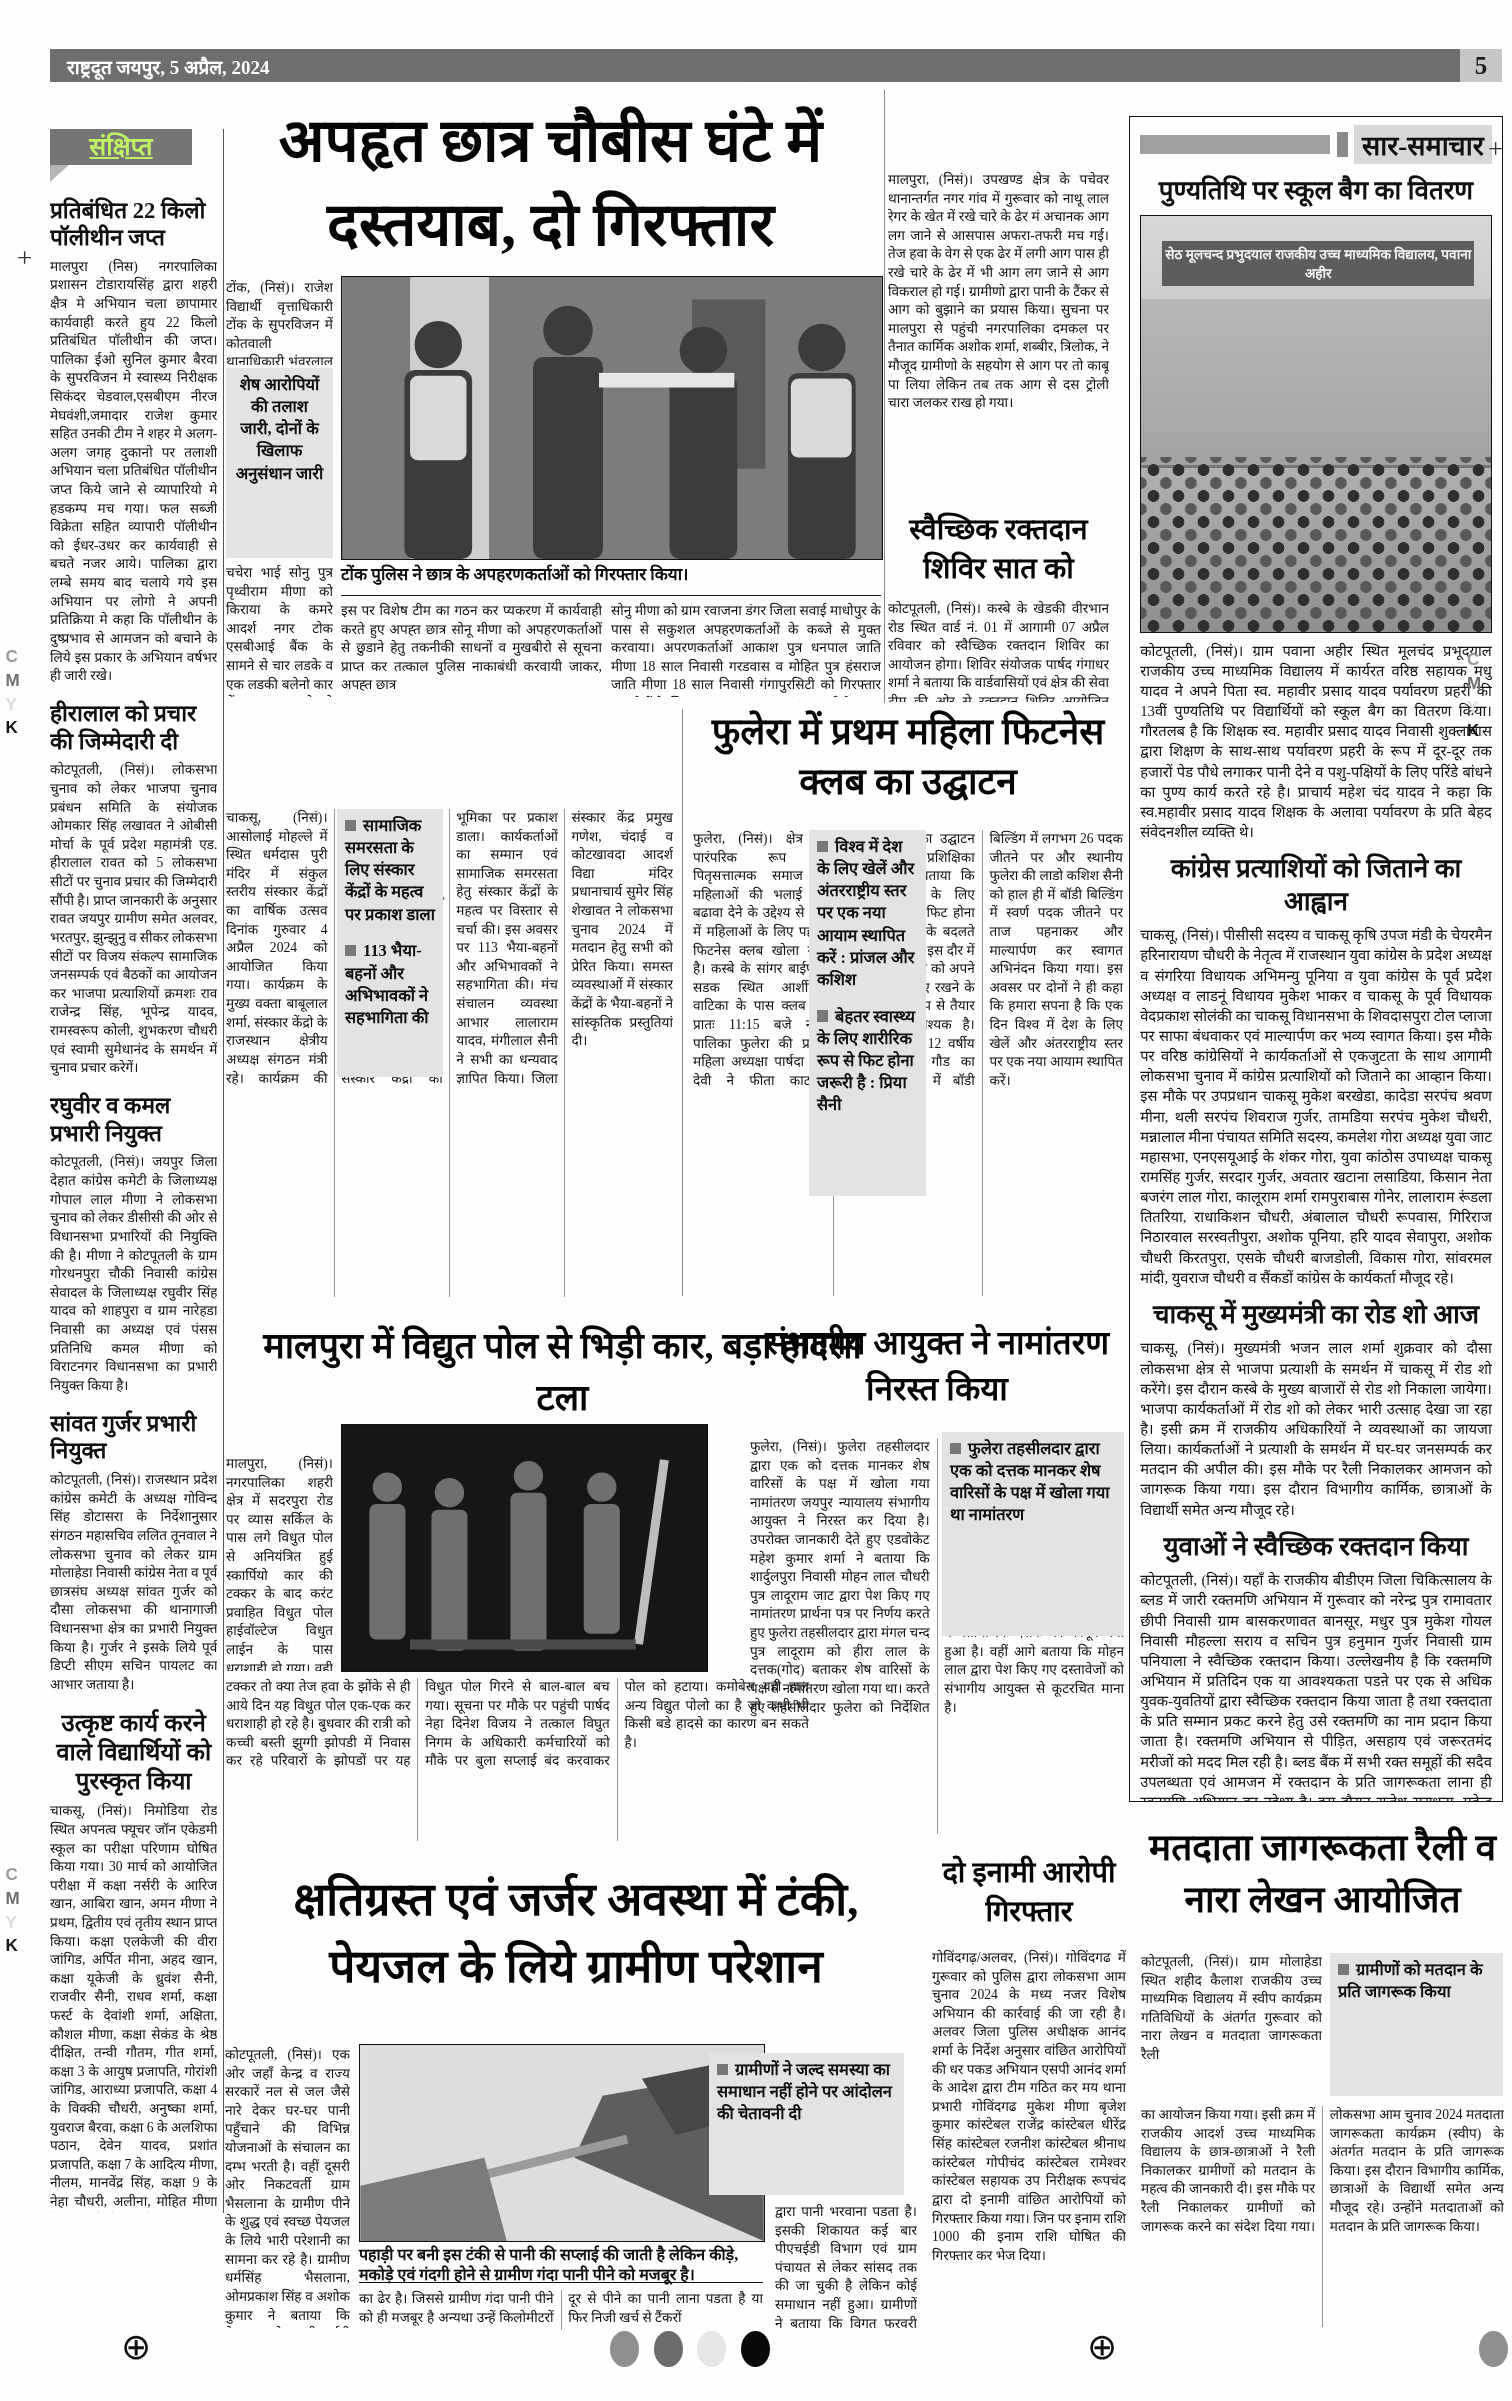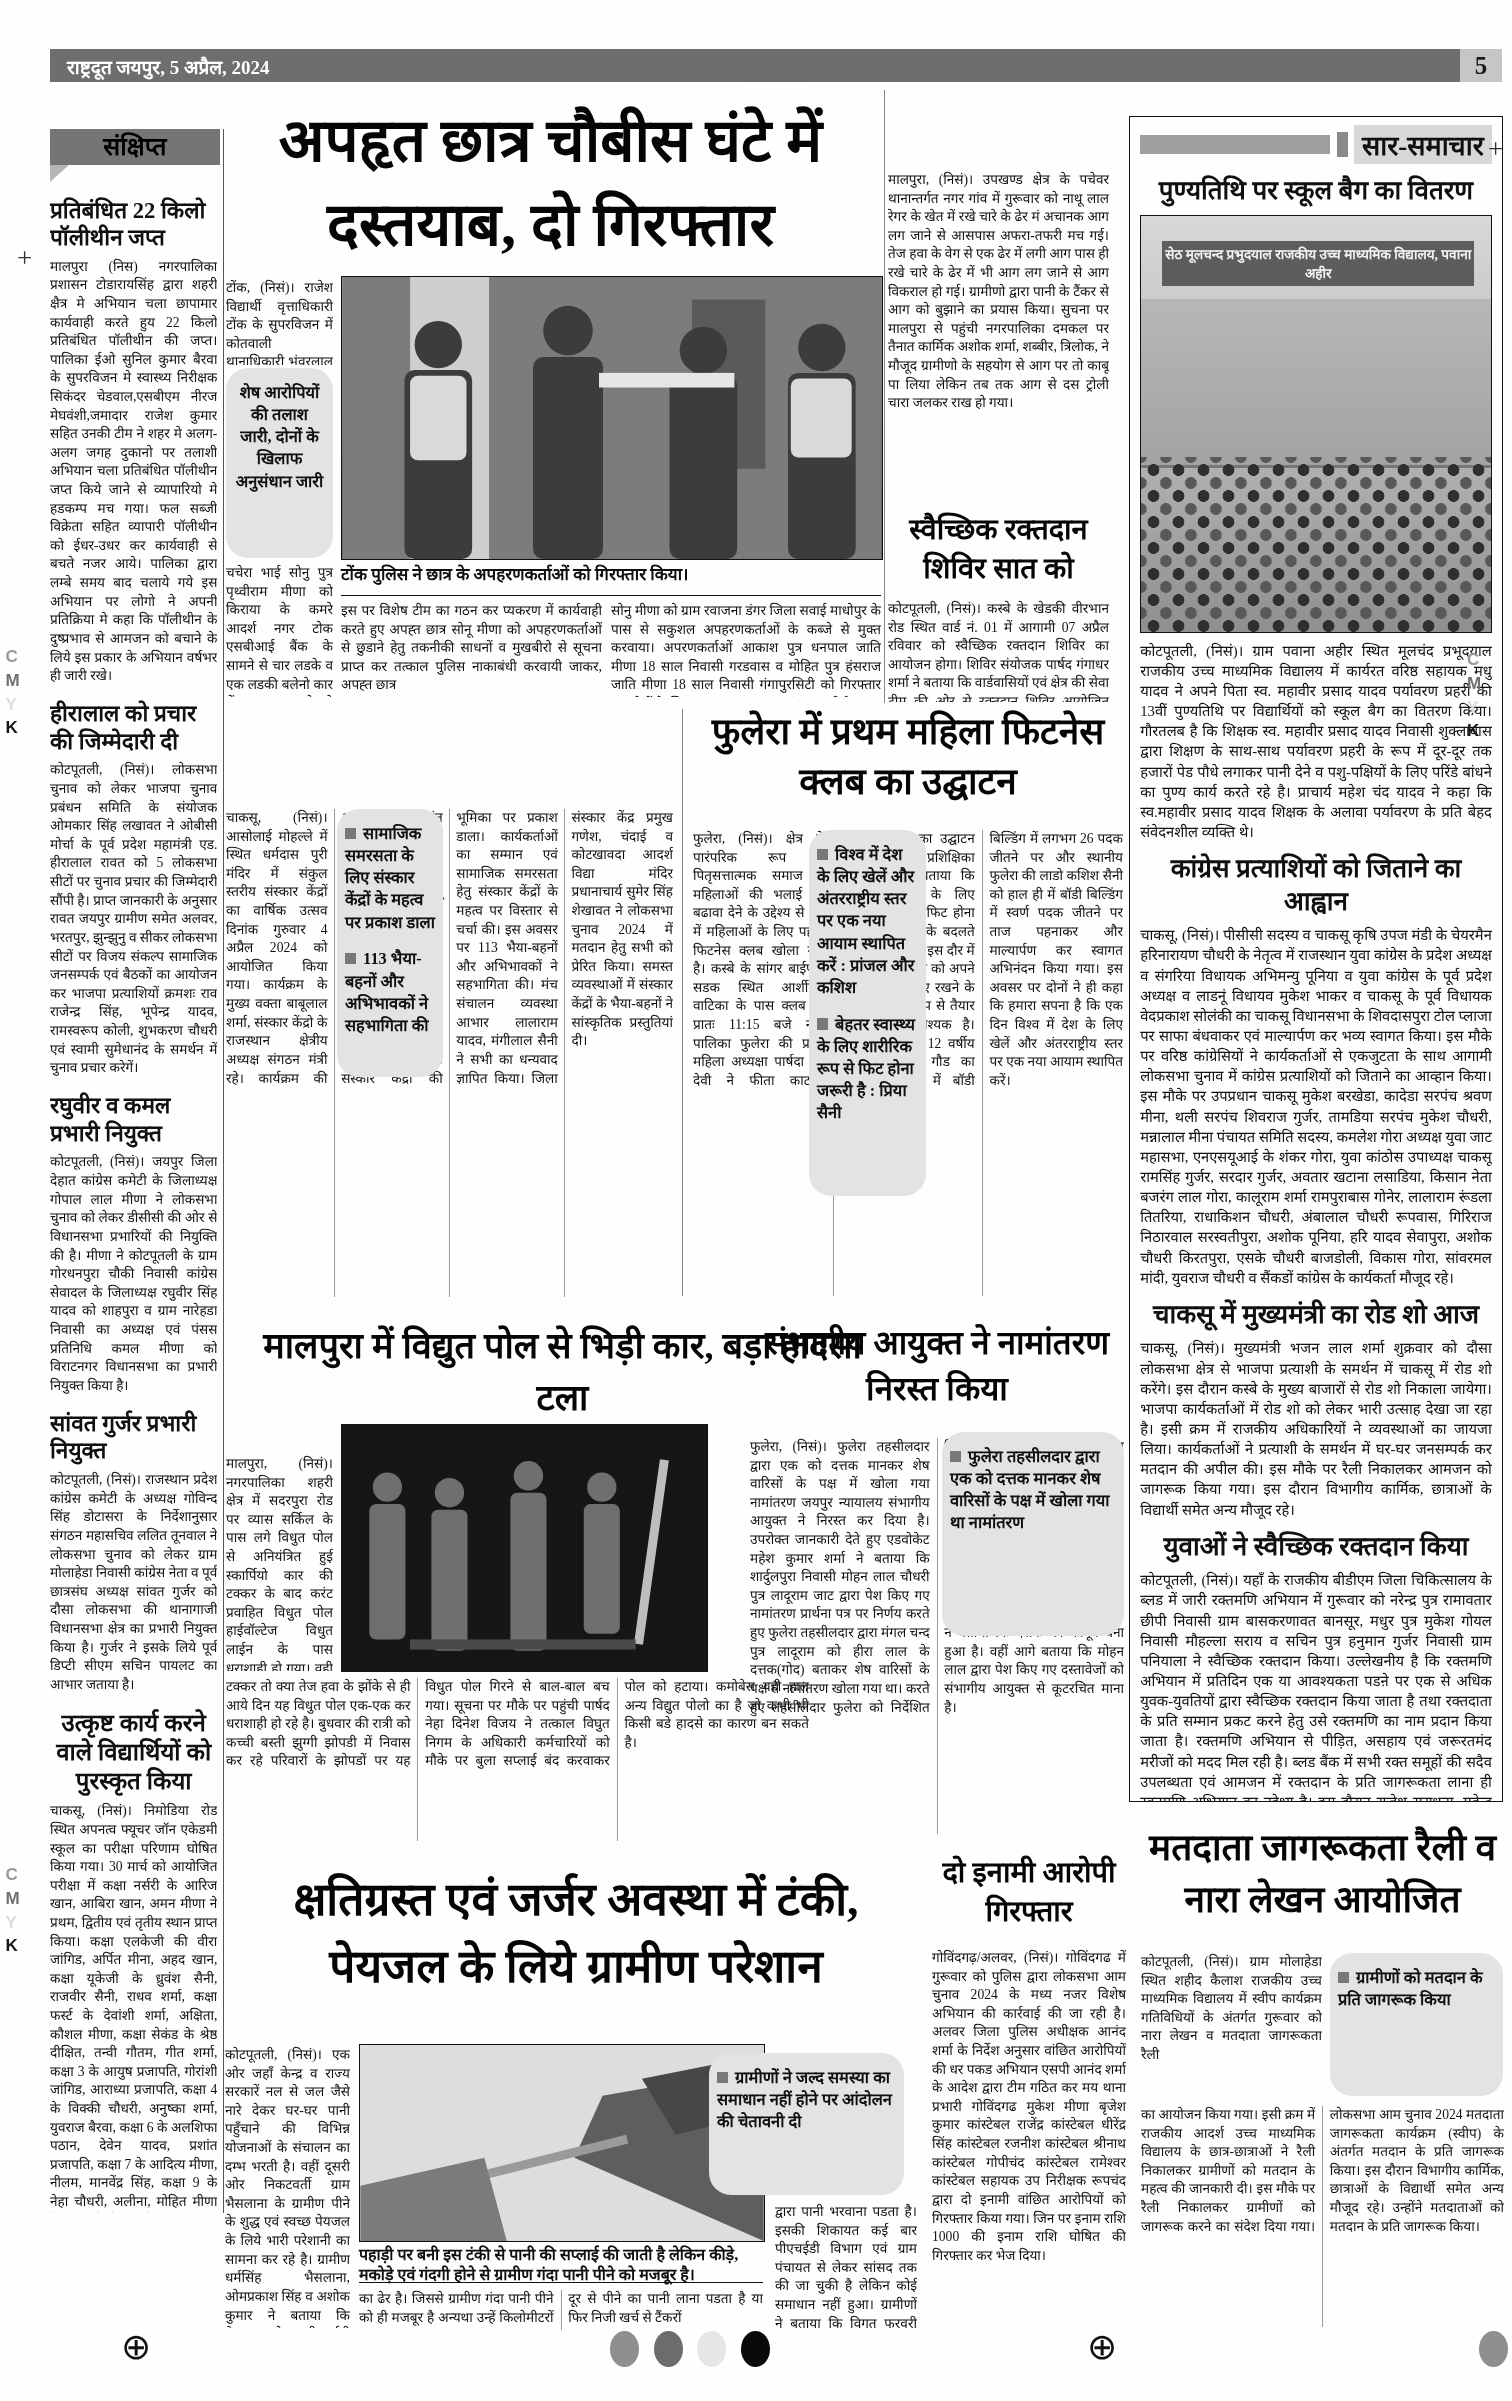--- a/index.html
+++ b/index.html
@@ -11,31 +11,31 @@
   .headline{font-weight:bold;text-align:center;line-height:1.22;overflow:hidden;color:#050505;}
   
   .mastbar{left:50px;top:49px;width:1452px;height:33px;background:#6e6e6e;color:#fff;}
   .mast-left{left:17px;top:4.5px;font-size:19px;font-weight:bold;}
   .mast-center{left:0;top:4.5px;width:100%;text-align:center;font-size:19px;font-weight:bold;margin-top:24px;}
   .pagebox{right:0;top:0;width:42px;height:33px;background:#c6c6c6;color:#1a1a1a;
            font-size:25px;font-weight:bold;text-align:center;line-height:33px;}
   
   .leftcol{left:50px;top:129px;width:174px;height:2084px;border-right:1.1px solid #555;
            padding-right:5.6px;box-sizing:border-box;overflow:hidden;}
-  .kbox{width:170px;height:36px;background:#757575;color:#000000;font-size:25px;font-weight:bold;
-        text-align:center;line-height:36px;}
+  .kbox{width:142px;height:36px;background:#757575;color:#bef264;font-size:25px;font-weight:bold;
+        text-align:center;line-height:36px;text-decoration:underline;}
   .ktri{width:0;height:0;border-left:19px solid #b5b5b5;border-bottom:17px solid transparent;margin-bottom:6.8px;}
   .brief-h{font-size:22.6px;font-weight:bold;line-height:1.2;margin:14.7px 0 6.8px 0;}
   .brief-h.ctr{font-size:24px;}
   
   .mainhead{left:226px;top:99px;width:649px;height:178px;font-size:60px;line-height:1.4;}
   
   .lead-col1{left:226px;top:279px;width:107px;height:86px;}
   .callout1{left:226px;top:368px;width:107px;height:190px;box-sizing:border-box;}
-  .callout{background:#e3e3e3;padding:14px 8px;font-weight:bold;font-size:16.4px;line-height:1.35;overflow:hidden;border-radius:22px;}
+  .callout{background:#e3e3e3;padding:6px 8px;font-weight:bold;font-size:16.4px;line-height:1.35;overflow:hidden;}
   .lead-col1b{left:226px;top:564px;width:107px;height:133px;}
   .photo-frame{border:1.1px solid #111;overflow:hidden;}
   .photo1{left:341px;top:276px;width:540px;height:282px;background:linear-gradient(180deg,#9a9a9a,#6f6f6f 55%,#4a4a4a);}
   .cap1{left:341px;top:562px;width:540px;height:33px;font-size:17px;font-weight:bold;border-bottom:1.7px solid #111;}
   .colA{left:341px;top:602px;width:261px;height:95px;}
   .colB{left:611px;top:602px;width:270px;height:95px;}
   
   .vline{background:#888;width:1.1px;}
   .firehead{left:888px;top:89px;width:221px;height:78px;font-size:28px;line-height:1.3;}
   .firebody{left:888px;top:171px;width:221px;height:334px;}

